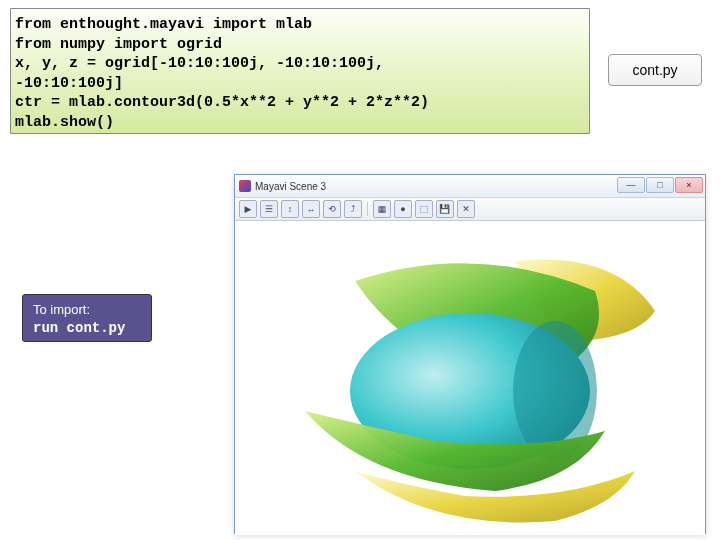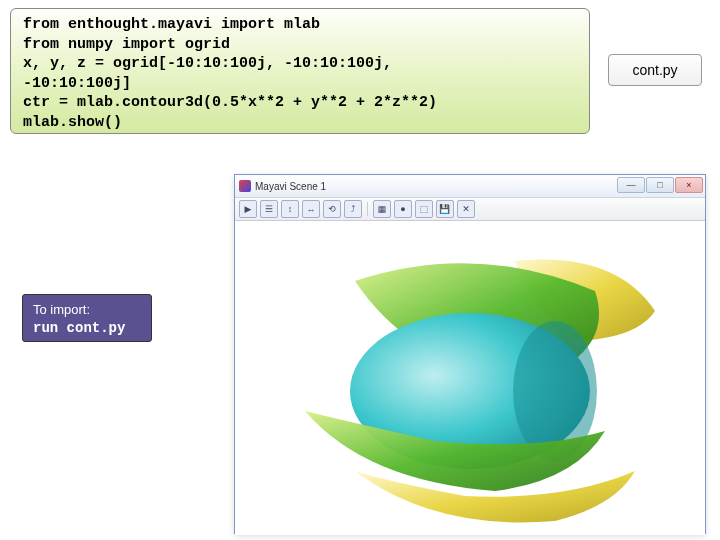--- a/index.html
+++ b/index.html
@@ -13,22 +13,22 @@
     overflow: hidden;
   }
   .code-box {
     position: absolute;
     left: 10px;
     top: 8px;
     width: 580px;
     height: 126px;
     background: linear-gradient(to bottom, #fdfef8 0%, #e8f4c8 50%, #d4eaa0 100%);
     border: 1px solid #888;
-    border-radius: 6px;
-    padding: 6px 12px;
+    border-radius: 1px;
+    padding: 6px 4px;
     box-sizing: border-box;
     font-family: "Courier New", monospace;
     font-size: 15px;
     font-weight: bold;
     line-height: 1.3;
     white-space: pre-wrap;
     color: #000;
   }
   .filename-box {
     position: absolute;
@@ -154,21 +154,21 @@
 <div class="filename-box">cont.py</div>
 
 <div class="execute-box">
   <div>To import:</div>
   <div class="cmd">run cont.py</div>
 </div>
 
 <div class="mayavi-window">
   <div class="titlebar">
     <div class="app-icon"></div>
-    <span>Mayavi Scene 1</span>
+    <span>Mayavi Scene 3</span>
     <div class="win-controls">
       <div class="win-btn">—</div>
       <div class="win-btn">□</div>
       <div class="win-btn close">×</div>
     </div>
   </div>
   <div class="toolbar">
     <div class="tb-btn">▶</div>
     <div class="tb-btn">☰</div>
     <div class="tb-btn">↕</div>

